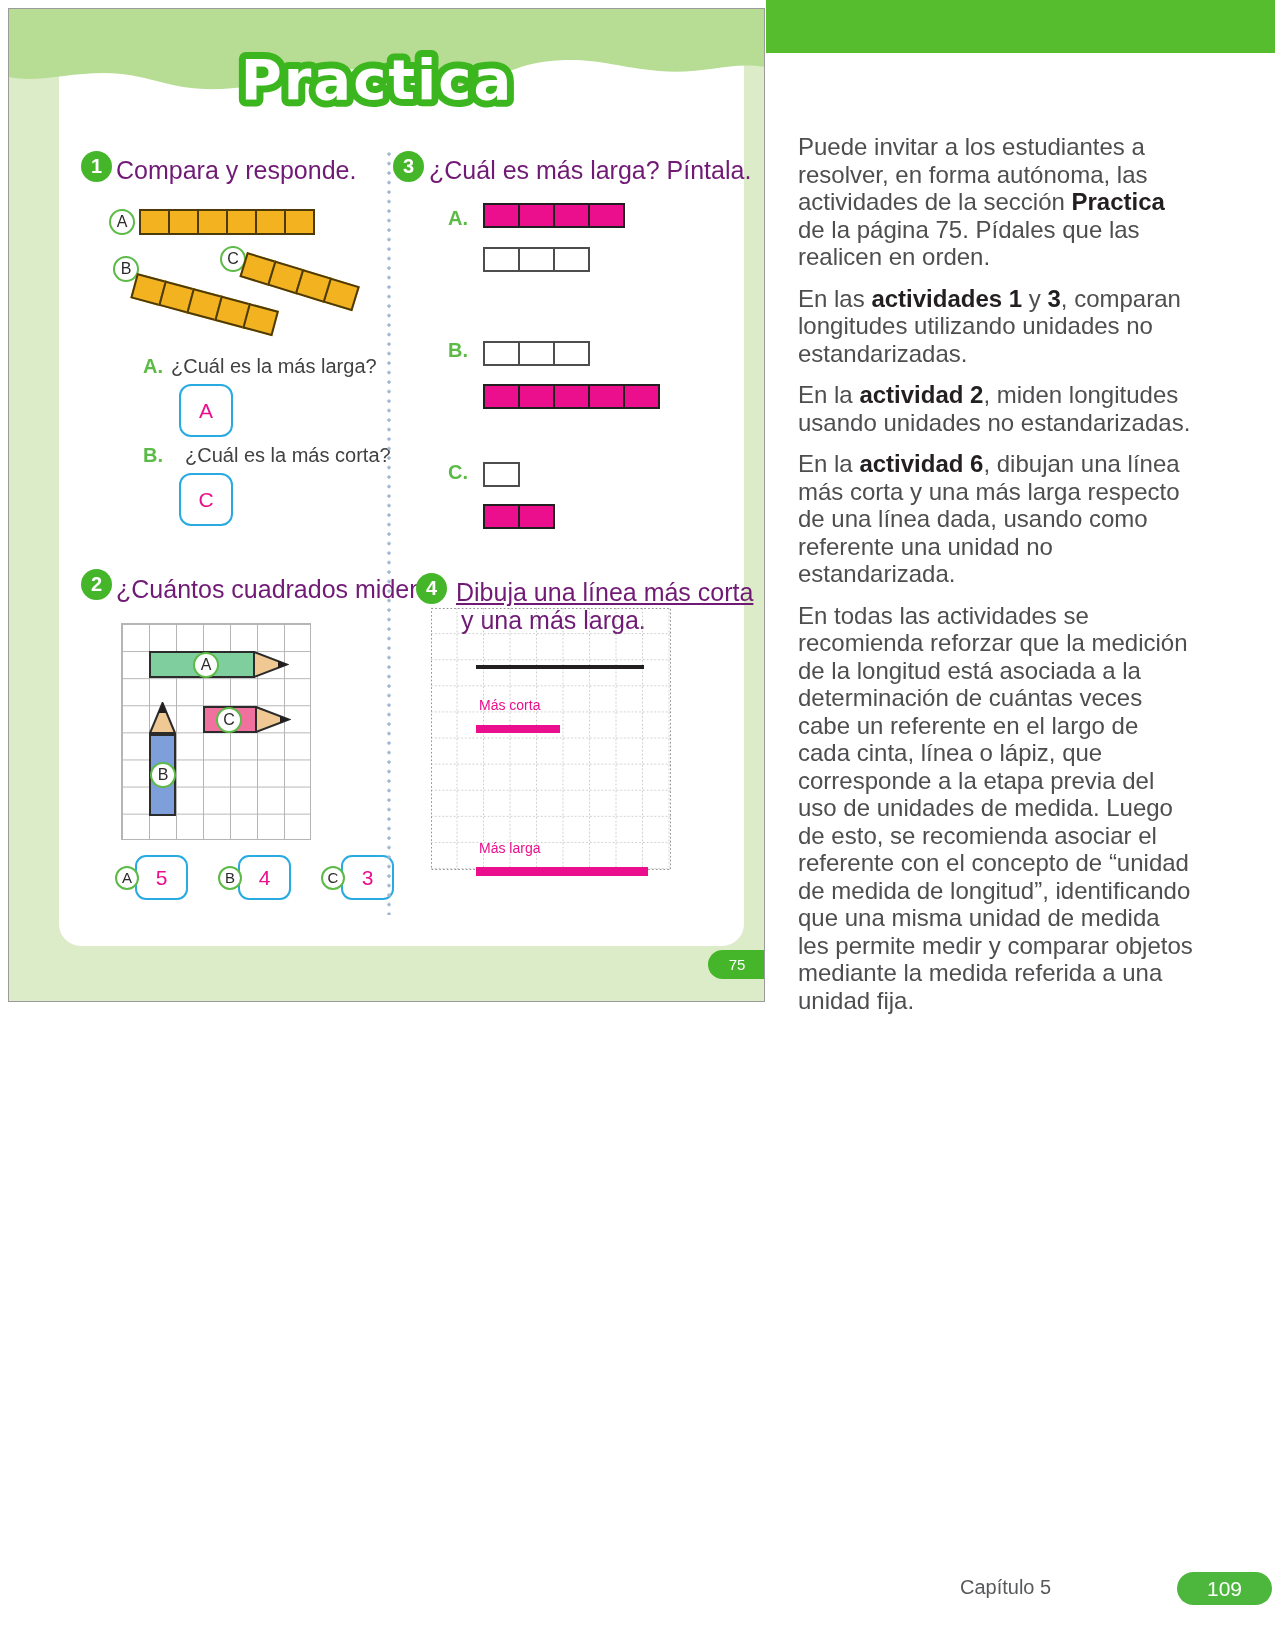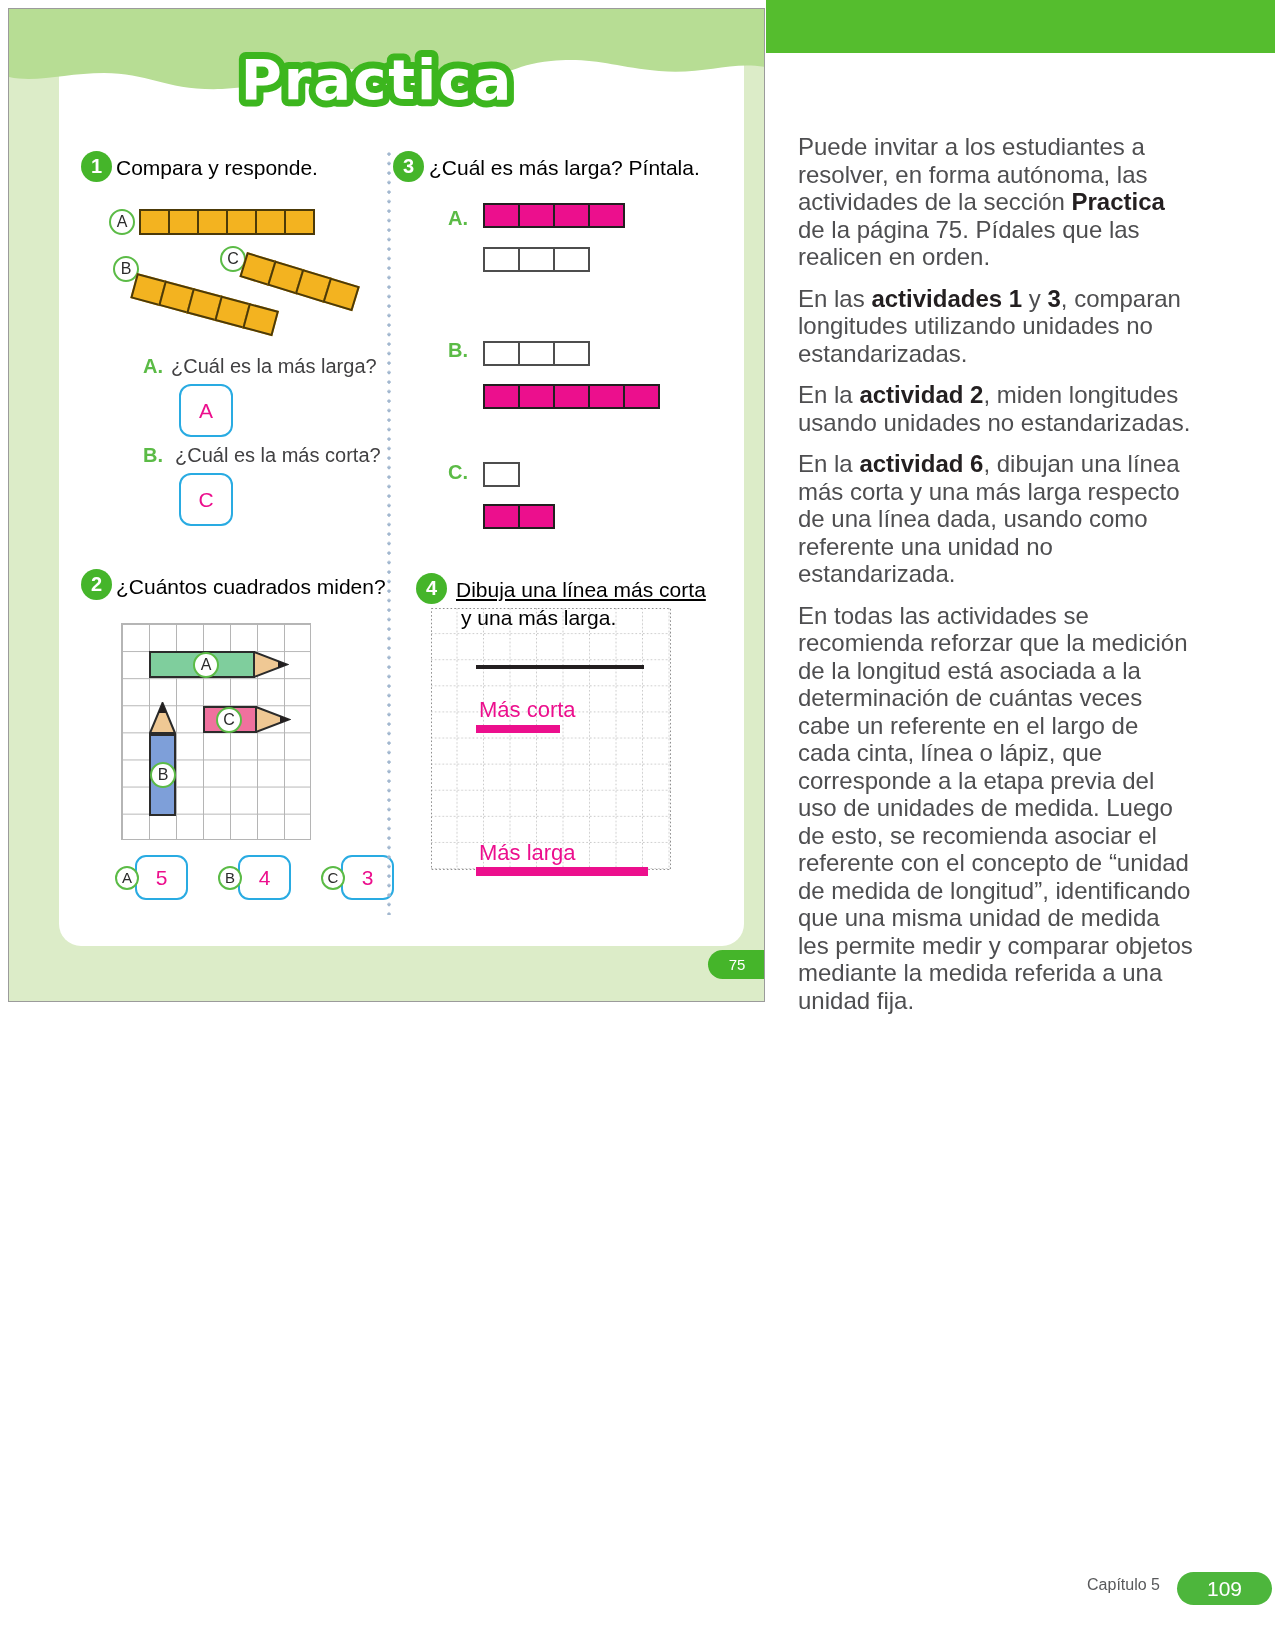--- a/index.html
+++ b/index.html
@@ -9,21 +9,21 @@
   
   .minipage{position:absolute;left:8px;top:8px;width:757px;height:994px;
             background:#dcecc8;border:1px solid #9b9b9b;box-sizing:border-box;overflow:hidden;}
   .card{position:absolute;left:50px;top:0;width:685px;height:937px;background:#ffffff;
         border-radius:0 0 22px 22px;}
   .banner{position:absolute;left:0;top:0;width:757px;height:100px;}
   .title-svg{position:absolute;left:0;top:0;width:757px;height:120px;}
 
   .act-circle{position:absolute;width:31px;height:31px;border-radius:50%;background:#45b52a;
               color:#fff;font-weight:bold;font-size:20px;display:flex;align-items:center;justify-content:center;}
-  .prompt{position:absolute;color:#000000;font-size:21px;white-space:nowrap;}
+  .prompt{position:absolute;color:#701a75;font-size:25px;white-space:nowrap;}
 
   .letter-circle{position:absolute;width:26px;height:26px;border-radius:50%;background:#fff;
                  border:2px solid #5bbb46;box-sizing:border-box;color:#2b2b2b;font-size:16px;
                  display:flex;align-items:center;justify-content:center;}
   .strip{position:absolute;display:flex;}
   .strip .cell{display:block;box-sizing:border-box;}
   .strip .cell + .cell{margin-left:-2px;}
   .strip.orange .cell{width:31px;height:26px;background:#f3b320;border:2px solid #4c3a08;}
   .strip.pinkcells .cell{width:37px;height:25px;background:#ec0f8d;border:2px solid #231f20;}
   .strip.whitecells .cell{width:37px;height:25px;background:#fff;border:2px solid #4d4d4d;}
@@ -50,40 +50,40 @@
               box-sizing:border-box;color:#2b2b2b;font-size:15px;display:flex;align-items:center;
               justify-content:center;z-index:2;}
   .ans-box{width:53px;height:45px;border:2.5px solid #29abe2;border-radius:11px;box-sizing:border-box;
            background:#fff;margin-left:-4px;display:flex;align-items:center;justify-content:center;
            color:#ec0f8d;font-size:21px;}
 
   .divider{position:absolute;left:378px;top:142px;width:4px;height:764px;
            background-image:radial-gradient(circle 1.6px at 2px 3px,#a2b7cf 1.5px,transparent 1.8px);
            background-size:4px 9.5px;}
 
-  .pink-label{position:absolute;color:#ec0f8d;font-size:22px;white-space:nowrap;}
+  .pink-label{position:absolute;color:#ec0f8d;font-size:14px;white-space:nowrap;}
   .pink-bar{position:absolute;background:#ec0f8d;}
   .black-bar{position:absolute;background:#231f20;}
 
   .page-pill{position:absolute;left:699px;top:941px;width:58px;height:29px;background:#45b52a;
              border-radius:15px 0 0 15px;color:#fff;font-size:15px;display:flex;align-items:center;
              justify-content:center;}
 
   
   .topbar{position:absolute;left:766px;top:0;width:509px;height:53px;background:#55bd2e;}
   .gestion-bar{position:absolute;left:798px;top:88px;width:390px;height:33px;background:#6f94ae;
                border-radius:8px;color:#fff;font-weight:bold;font-size:20px;letter-spacing:.5px;
                display:flex;align-items:center;justify-content:center;}
   .sidebar-text{position:absolute;left:798px;top:133px;width:398px;color:#4e4e50;font-size:24px;
                 line-height:27.5px;}
   .sidebar-text p{margin:0 0 14px 0;}
   .sidebar-text .b{font-weight:bold;color:#231f20;}
 
-  .footer-chapter{position:absolute;left:960px;top:1576px;width:200px;text-align:right;
-                  color:#58595b;font-size:16px;}
+  .footer-chapter{position:absolute;left:960px;top:1576px;width:200px;text-align:left;
+                  color:#58595b;font-size:20px;}
   .footer-pill{position:absolute;left:1177px;top:1572px;width:95px;height:33px;background:#4db63c;
                border-radius:17px;color:#fff;font-size:21px;display:flex;align-items:center;
                justify-content:center;}
 </style>
 </head>
 <body>
 
 <div id="page">
 
   <div class="minipage">
@@ -125,21 +125,21 @@
         <span class="cell"></span>
         <span class="cell"></span>
         <span class="cell"></span>
       </div>
 
     <div class="q-label" style="left:134px;top:346px;">A.</div>
     <div class="q-text" style="left:162px;top:346px;">¿Cuál es la más larga?</div>
     <div class="answer-box" style="left:170px;top:375px;">A</div>
 
     <div class="q-label" style="left:134px;top:435px;">B.</div>
-    <div class="q-text" style="left:166px;top:435px;">¿Cuál es la más corta?</div>
+    <div class="q-text" style="left:176px;top:435px;">¿Cuál es la más corta?</div>
     <div class="answer-box" style="left:170px;top:464px;">C</div>
 
     <div class="act-circle" style="left:72px;top:560px;">2</div>
     <div class="prompt" style="left:107px;top:566px;">¿Cuántos cuadrados miden?</div>
 
     <div class="grid2"></div>
 
     <div class="pencil-body" style="left:140px;top:642px;width:106px;height:27px;background:#7fce9d;"></div>
     <svg class="tip" style="left:244px;top:642px;" width="36" height="27" viewBox="0 0 36 27">
       <polygon points="1,1 34,13.5 1,26" fill="#efc894" stroke="#2b2b2b" stroke-width="2"></polygon>

